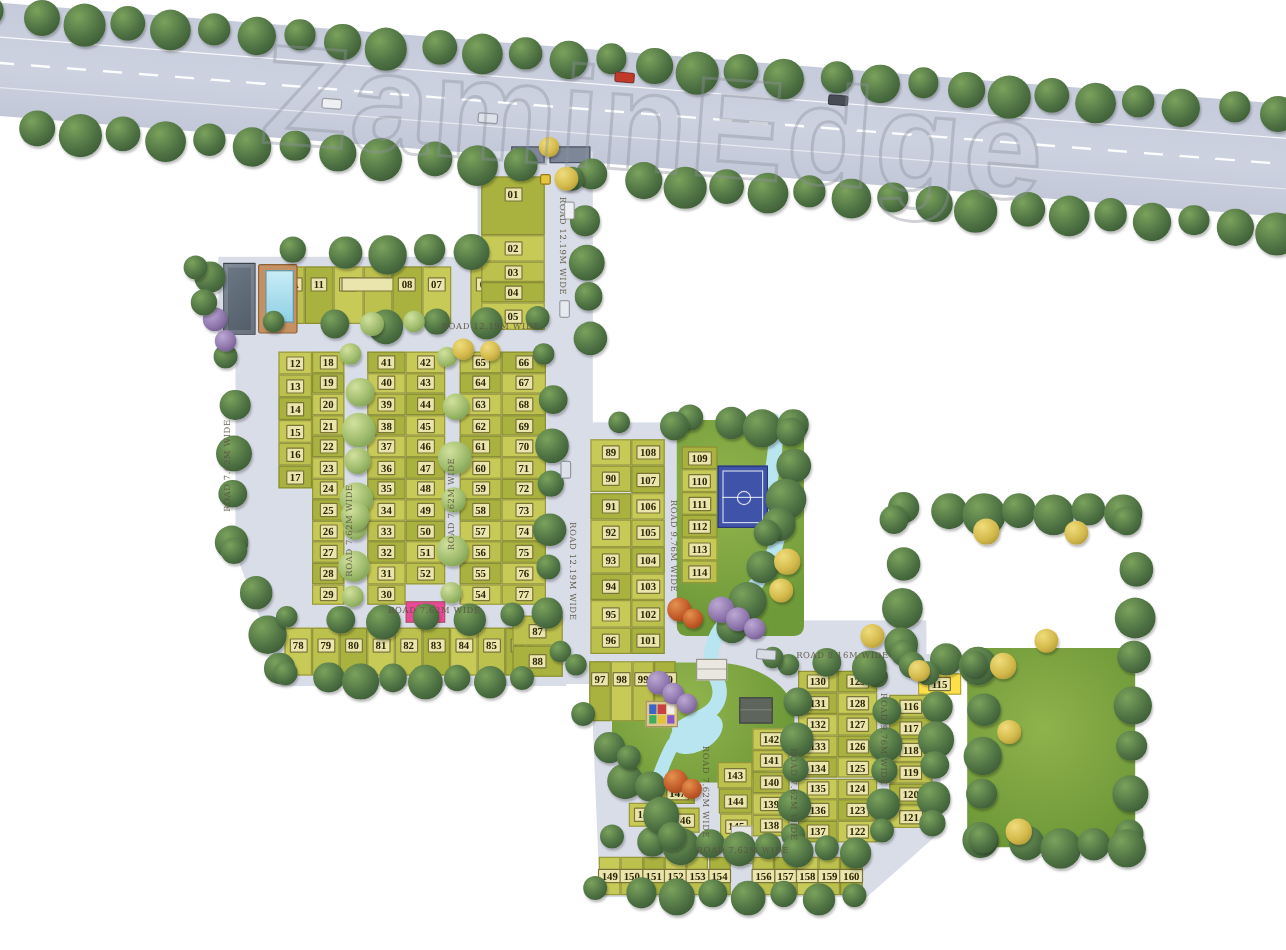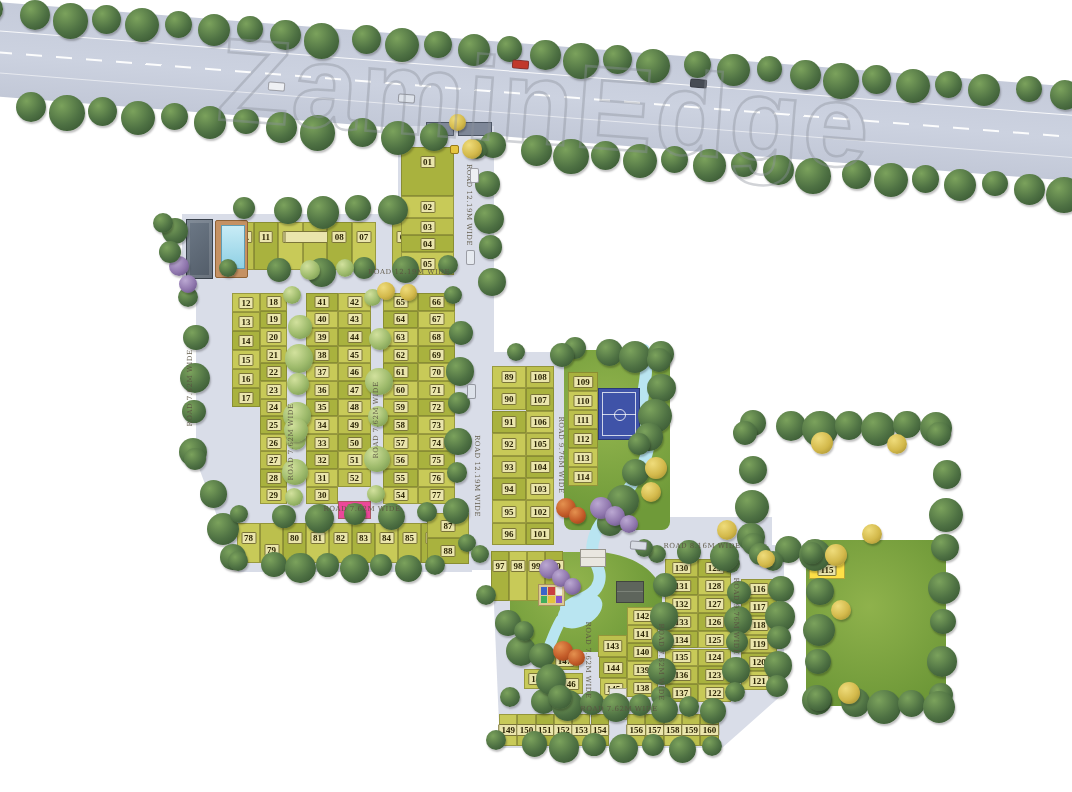--- a/index.html
+++ b/index.html
@@ -431,21 +431,21 @@
     <div class="plot" style="left: 568px; top: 448px; width: 30px; height: 19px; background: rgb(200, 202, 88);">
       <span class="chip">113</span>
     </div>
     <div class="plot" style="left: 568px; top: 467px; width: 30px; height: 19px; background: rgb(188, 192, 77);">
       <span class="chip">114</span>
     </div>
     <div class="plot" style="left: 237px; top: 523px; width: 23px; height: 40px; background: rgb(200, 202, 88);">
       <span class="chip" style="top: 14px;">78</span>
     </div>
     <div class="plot" style="left: 260px; top: 523px; width: 23px; height: 40px; background: rgb(188, 192, 77);">
-      <span class="chip" style="top: 26px;">79</span>
+      <span class="chip" style="top: 14px;">79</span>
     </div>
     <div class="plot" style="left: 283px; top: 523px; width: 23px; height: 40px; background: rgb(169, 178, 62);">
       <span class="chip" style="top: 14px;">80</span>
     </div>
     <div class="plot" style="left: 306px; top: 523px; width: 23px; height: 40px; background: rgb(200, 202, 88);">
       <span class="chip" style="top: 14px;">81</span>
     </div>
     <div class="plot" style="left: 329px; top: 523px; width: 23px; height: 40px; background: rgb(188, 192, 77);">
       <span class="chip" style="top: 14px;">82</span>
     </div>
@@ -472,21 +472,21 @@
     </div>
     <div class="plot" style="left: 509px; top: 551px; width: 18px; height: 50px; background: rgb(200, 202, 88);">
       <span class="chip" style="top: 14px;">98</span>
     </div>
     <div class="plot" style="left: 527px; top: 551px; width: 18px; height: 50px; background: rgb(188, 192, 77);">
       <span class="chip" style="top: 14px;">99</span>
     </div>
     <div class="plot" style="left: 545px; top: 551px; width: 18px; height: 50px; background: rgb(169, 178, 62);">
       <span class="chip" style="top: 14px;">100</span>
     </div>
-    <div class="plot" style="left: 765px; top: 561px; width: 36px; height: 18.4px; background: #fde047; margin-left: 44px;">
+    <div class="plot" style="left: 765px; top: 561px; width: 36px; height: 18.4px; background: #fde047;">
       <span class="chip">115</span>
     </div>
     <div class="plot" style="left: 741px; top: 579.4px; width: 36px; height: 18.4px; background: rgb(188, 192, 77);">
       <span class="chip">116</span>
     </div>
     <div class="plot" style="left: 741px; top: 597.8px; width: 36px; height: 18.4px; background: rgb(169, 178, 62);">
       <span class="chip">117</span>
     </div>
     <div class="plot" style="left: 741px; top: 616.2px; width: 36px; height: 18.4px; background: rgb(200, 202, 88);">
       <span class="chip">118</span>

